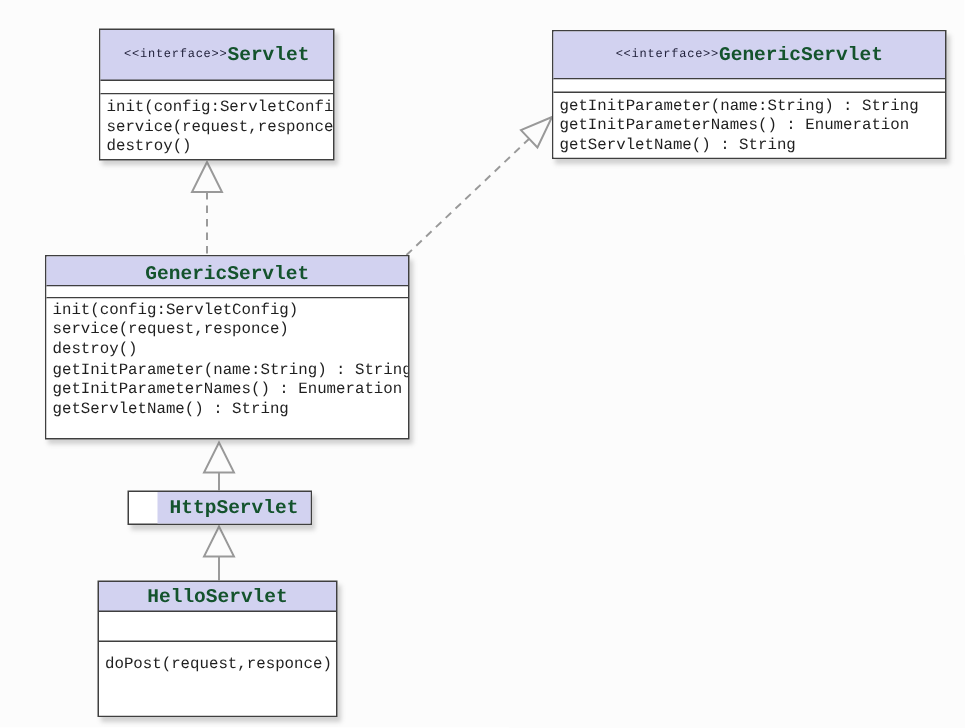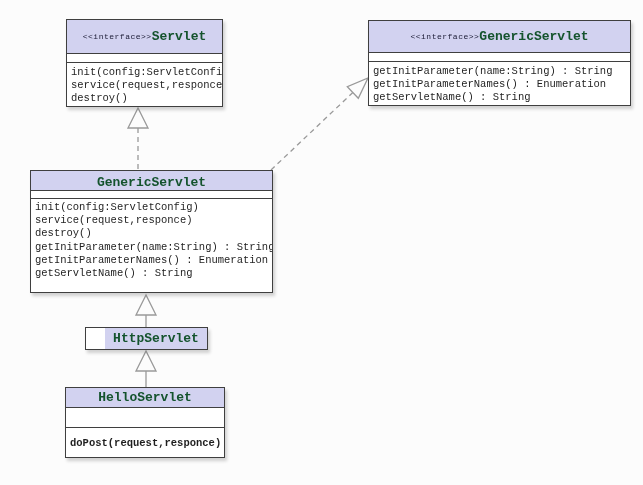--- a/index.html
+++ b/index.html
@@ -134,23 +134,23 @@
       <div class="method">getServletName() : String</div>
     </div>
   </div>
 
   <div class="uml-class" style="left:85px;top:327px;width:123px;height:23px;padding-left:19px;">
     <div class="uml-header only">
       <div class="class-name">HttpServlet</div>
     </div>
   </div>
 
-  <div class="uml-class" style="left:65px;top:387px;width:160px;height:71px;">
+  <div class="uml-class" style="left:65px;top:387px;width:160px;height:91px;">
     <div class="uml-header" style="height:20px;">
       <div class="class-name">HelloServlet</div>
     </div>
     <div class="uml-attrs" style="height:20px;"></div>
-    <div class="uml-methods" style="padding-top:9px;font-weight:bold;">
+    <div class="uml-methods" style="padding-top:9px;">
       <div class="method">doPost(request,responce)</div>
     </div>
   </div>
 
 </div>
 
 </body></html>

